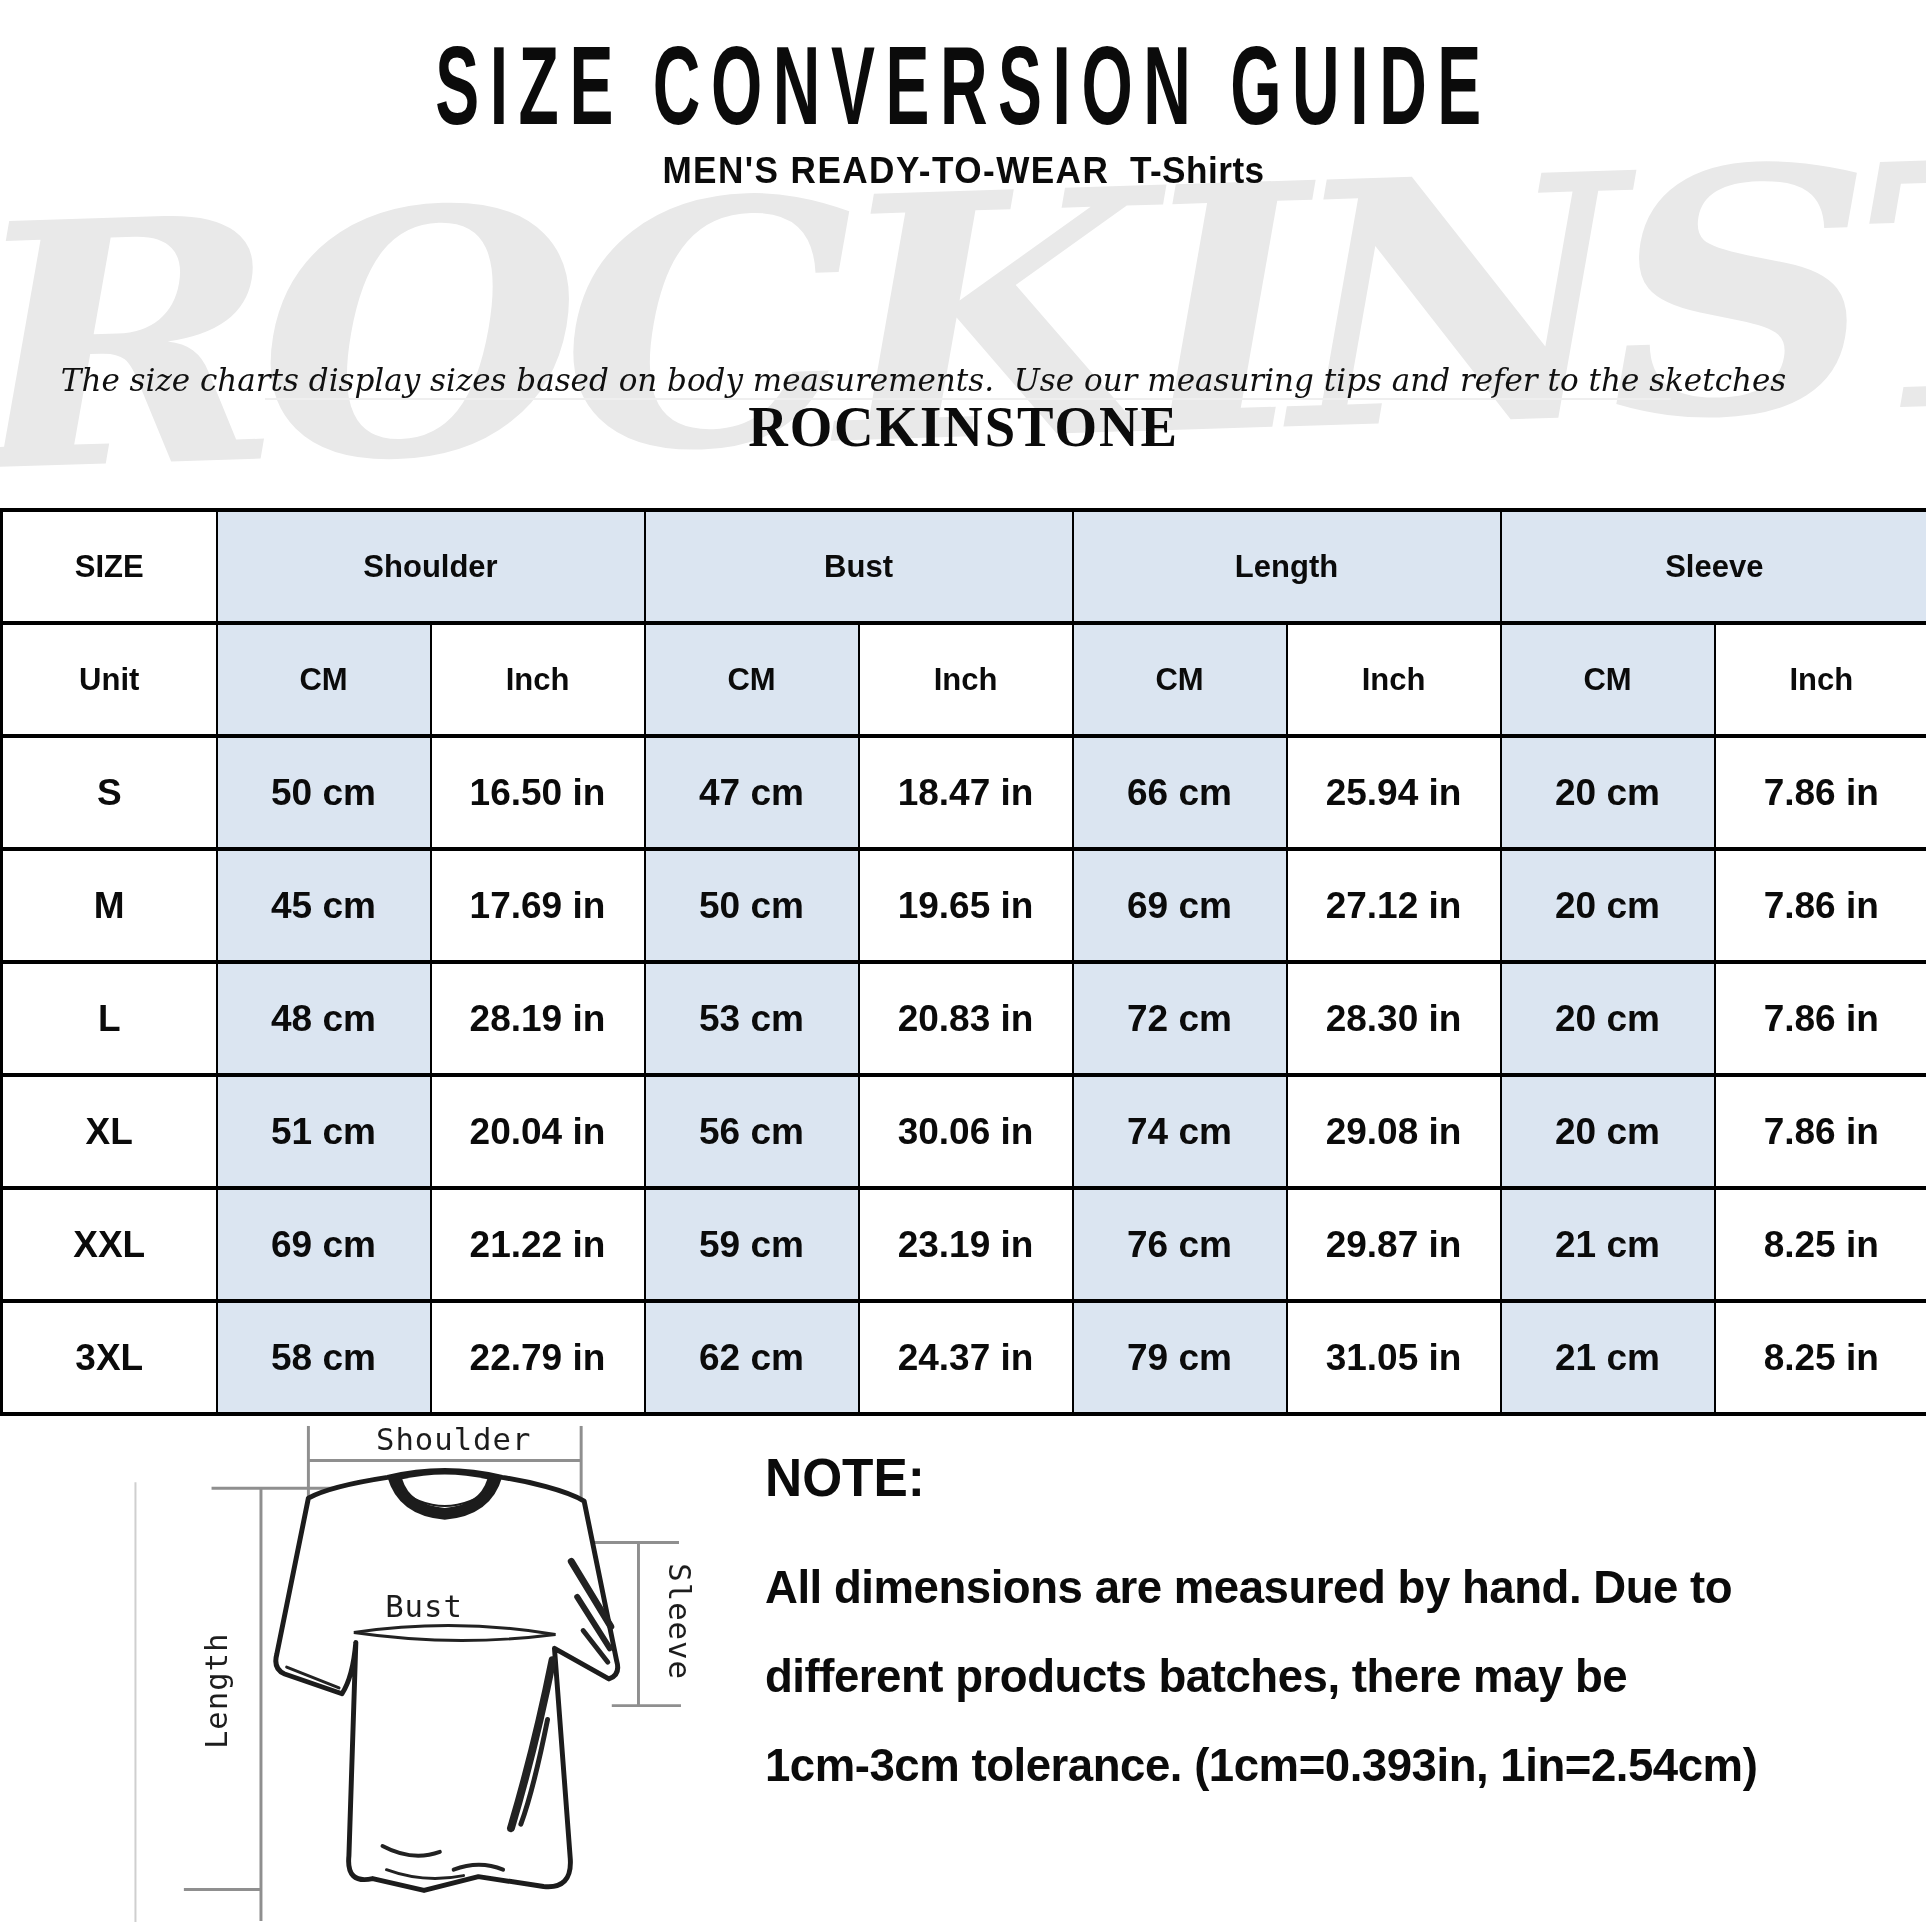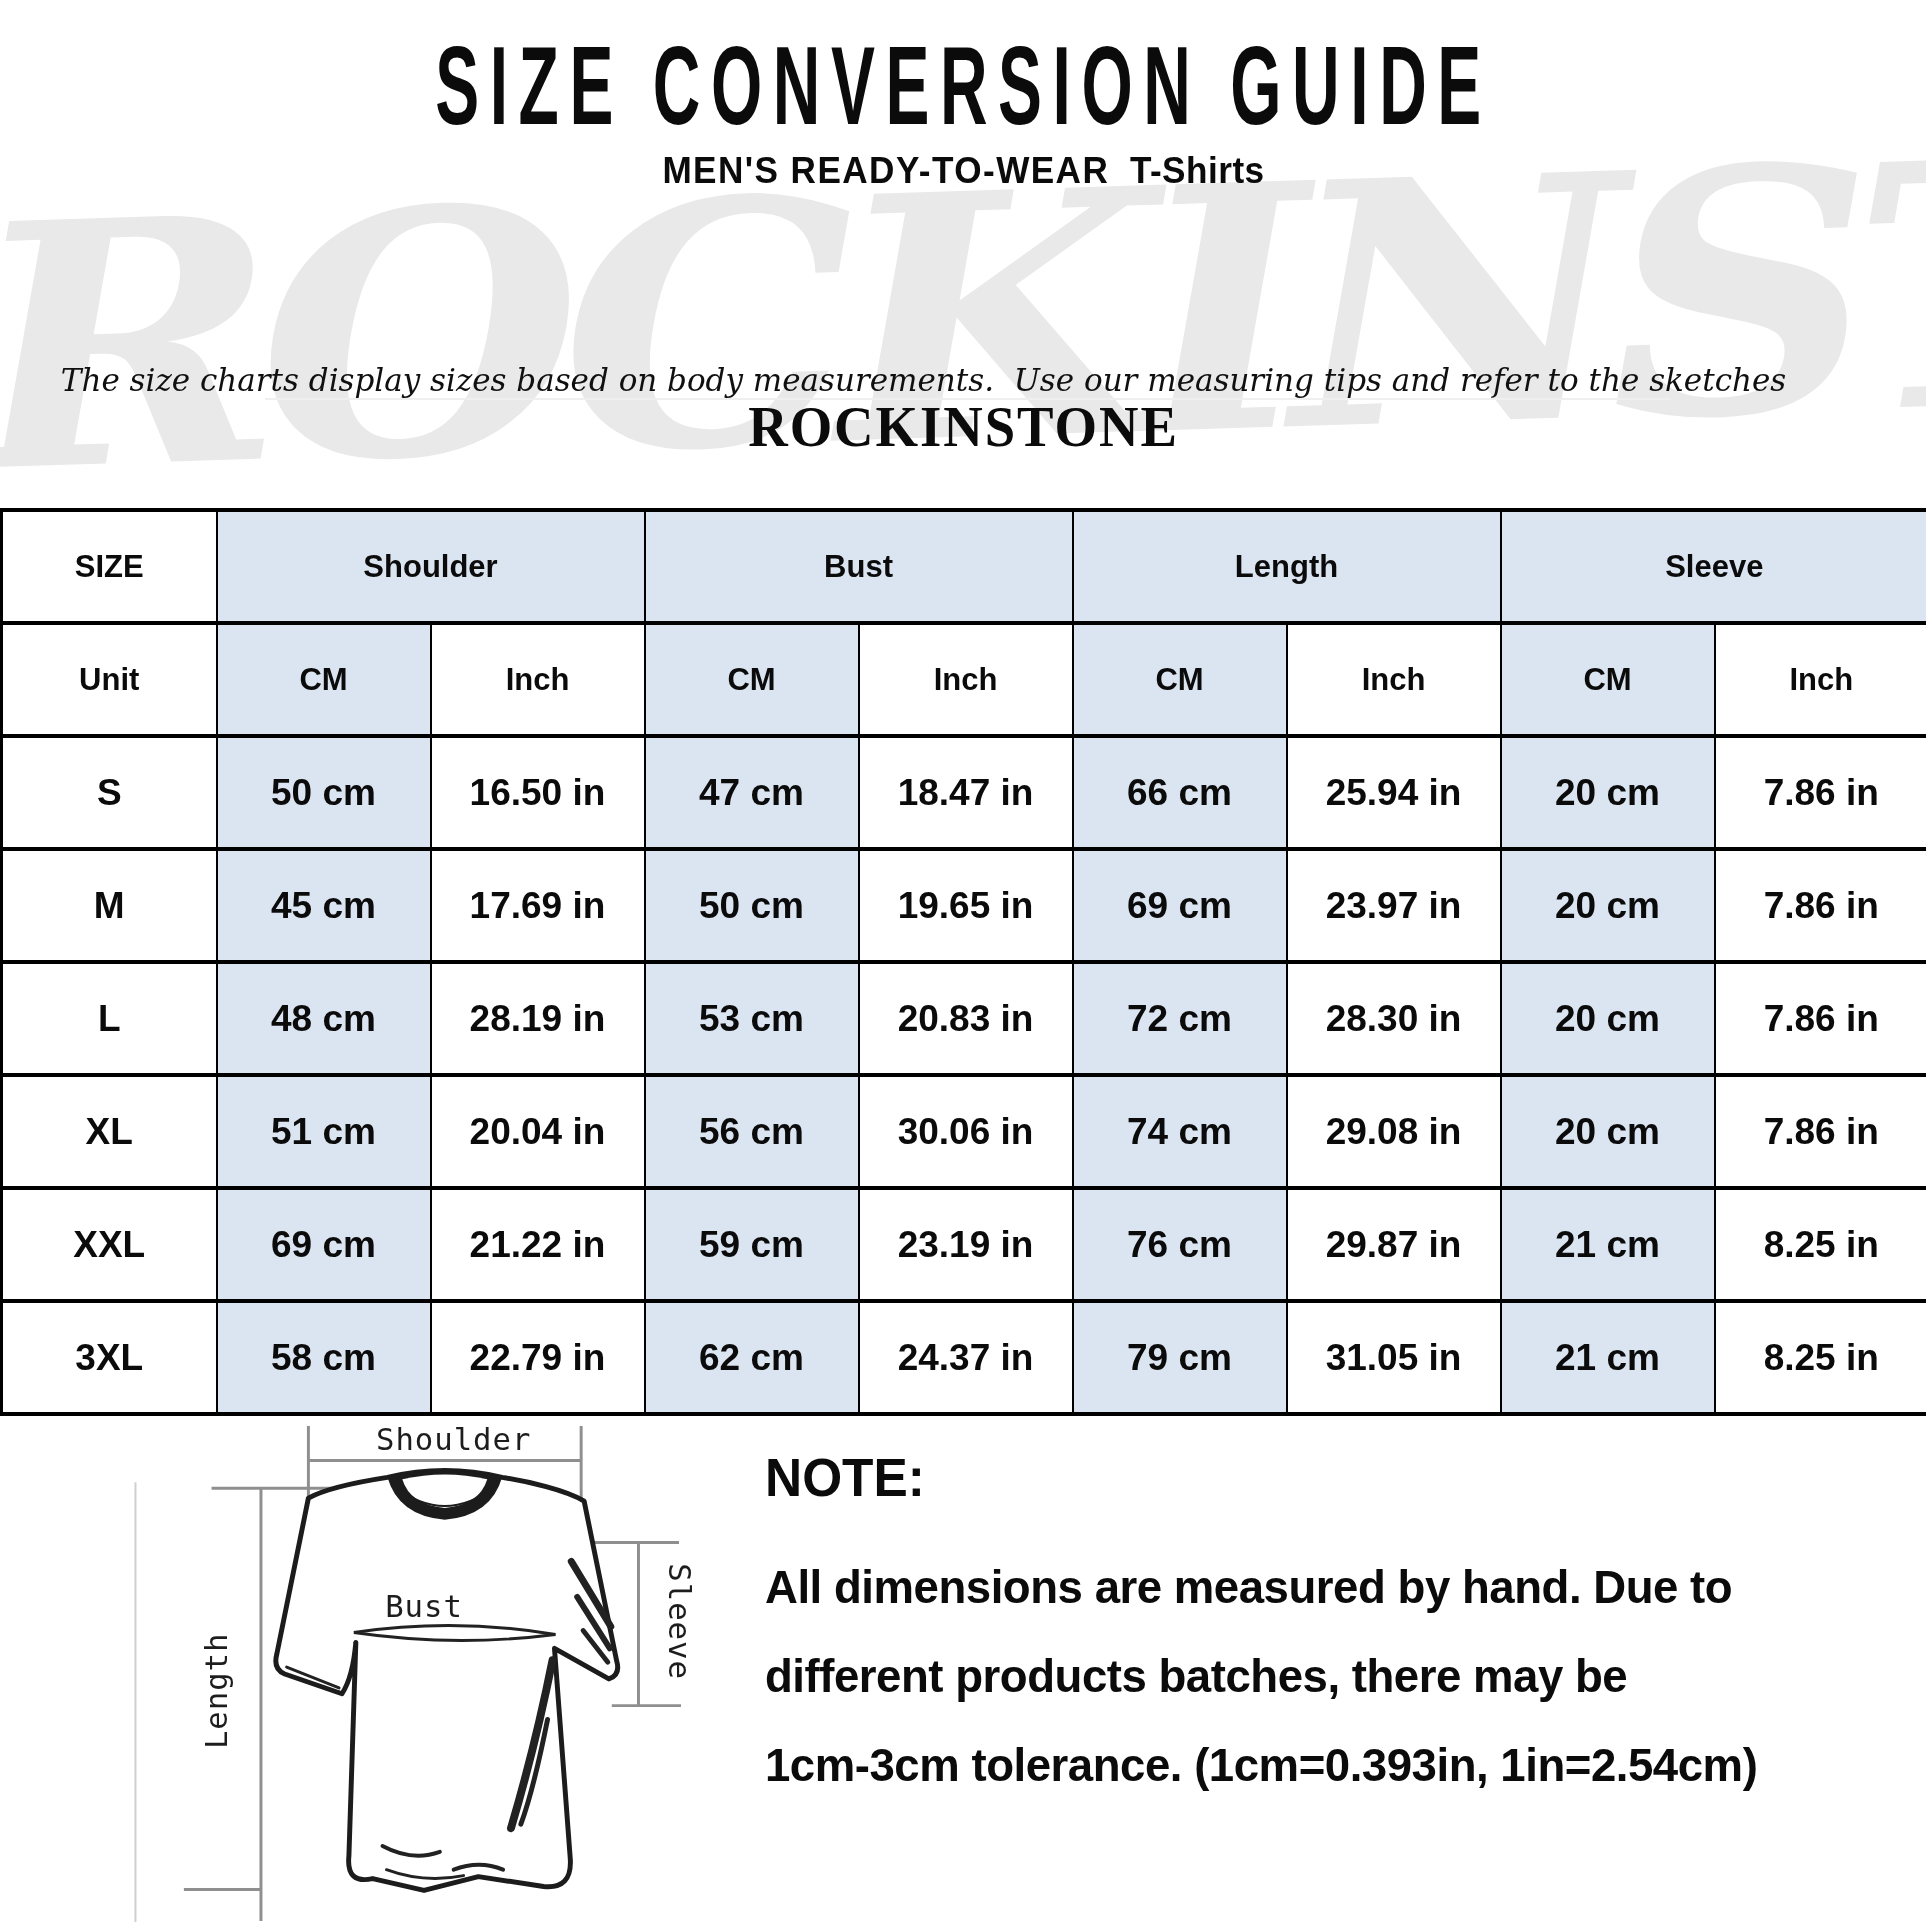--- a/index.html
+++ b/index.html
@@ -118,21 +118,21 @@
             <td class="blue">20 cm</td>
             <td>7.86 in</td>
           </tr>
           <tr>
             <td>M</td>
             <td class="blue">45 cm</td>
             <td>17.69 in</td>
             <td class="blue">50 cm</td>
             <td>19.65 in</td>
             <td class="blue">69 cm</td>
-            <td>23.97 in</td>
+            <td>27.12 in</td>
             <td class="blue">20 cm</td>
             <td>7.86 in</td>
           </tr>
           <tr>
             <td>L</td>
             <td class="blue">48 cm</td>
             <td>28.19 in</td>
             <td class="blue">53 cm</td>
             <td>20.83 in</td>
             <td class="blue">72 cm</td>

